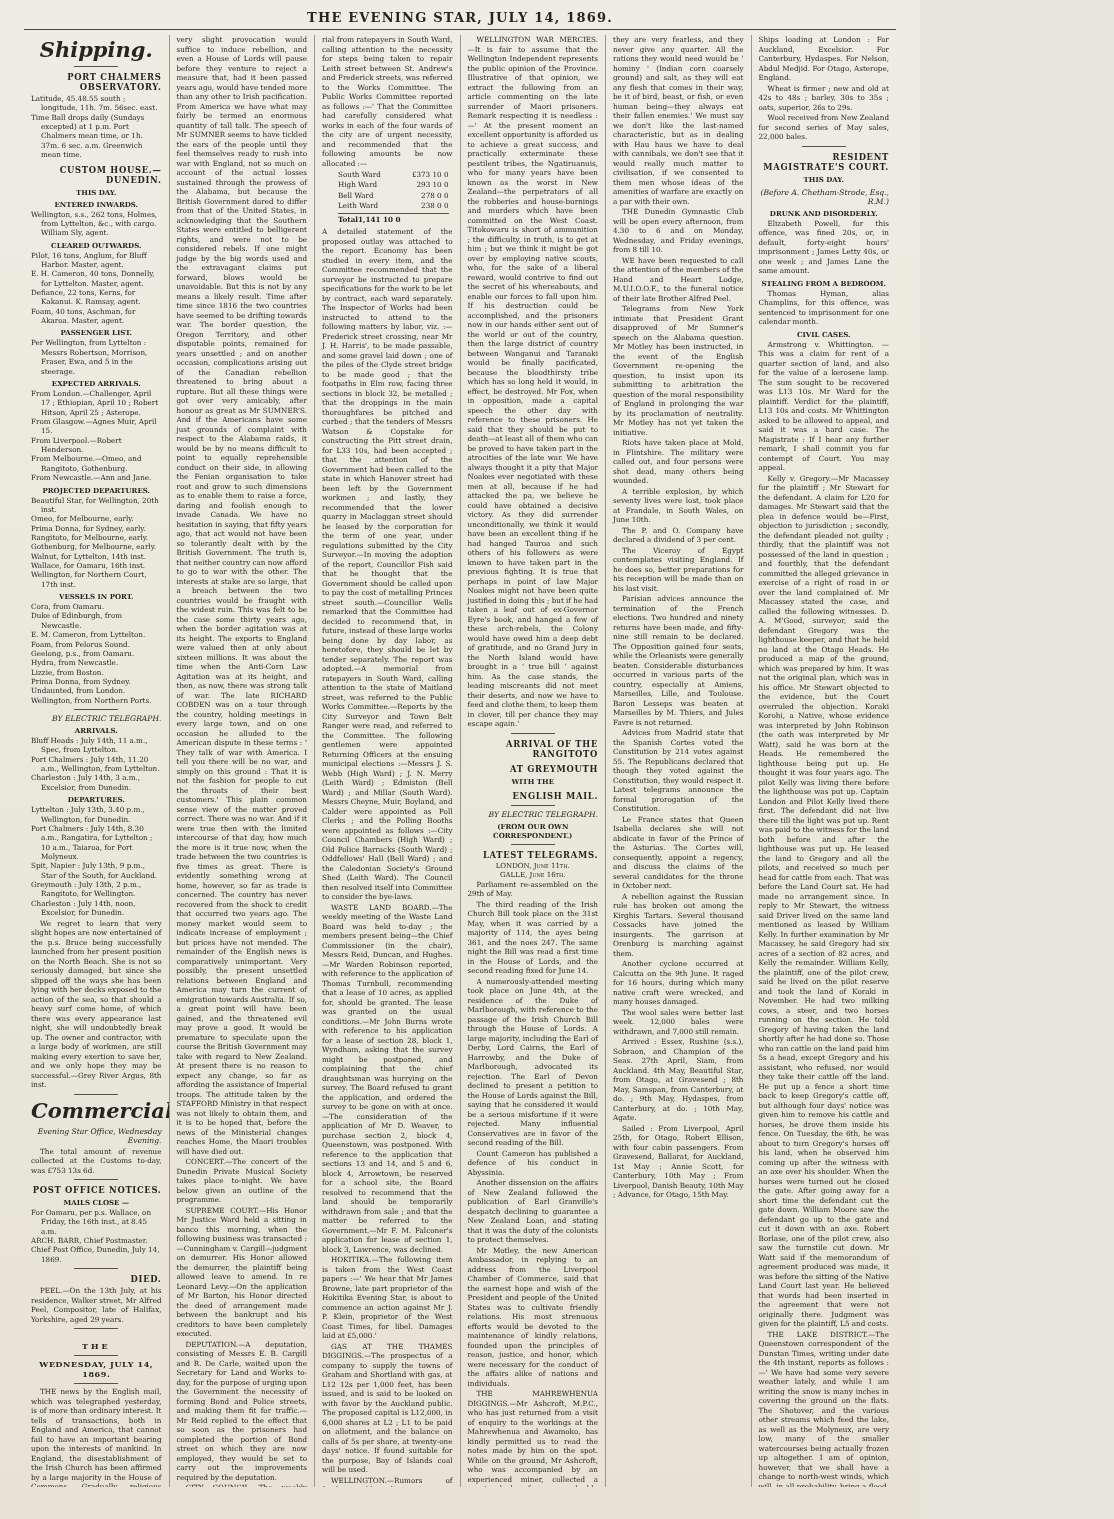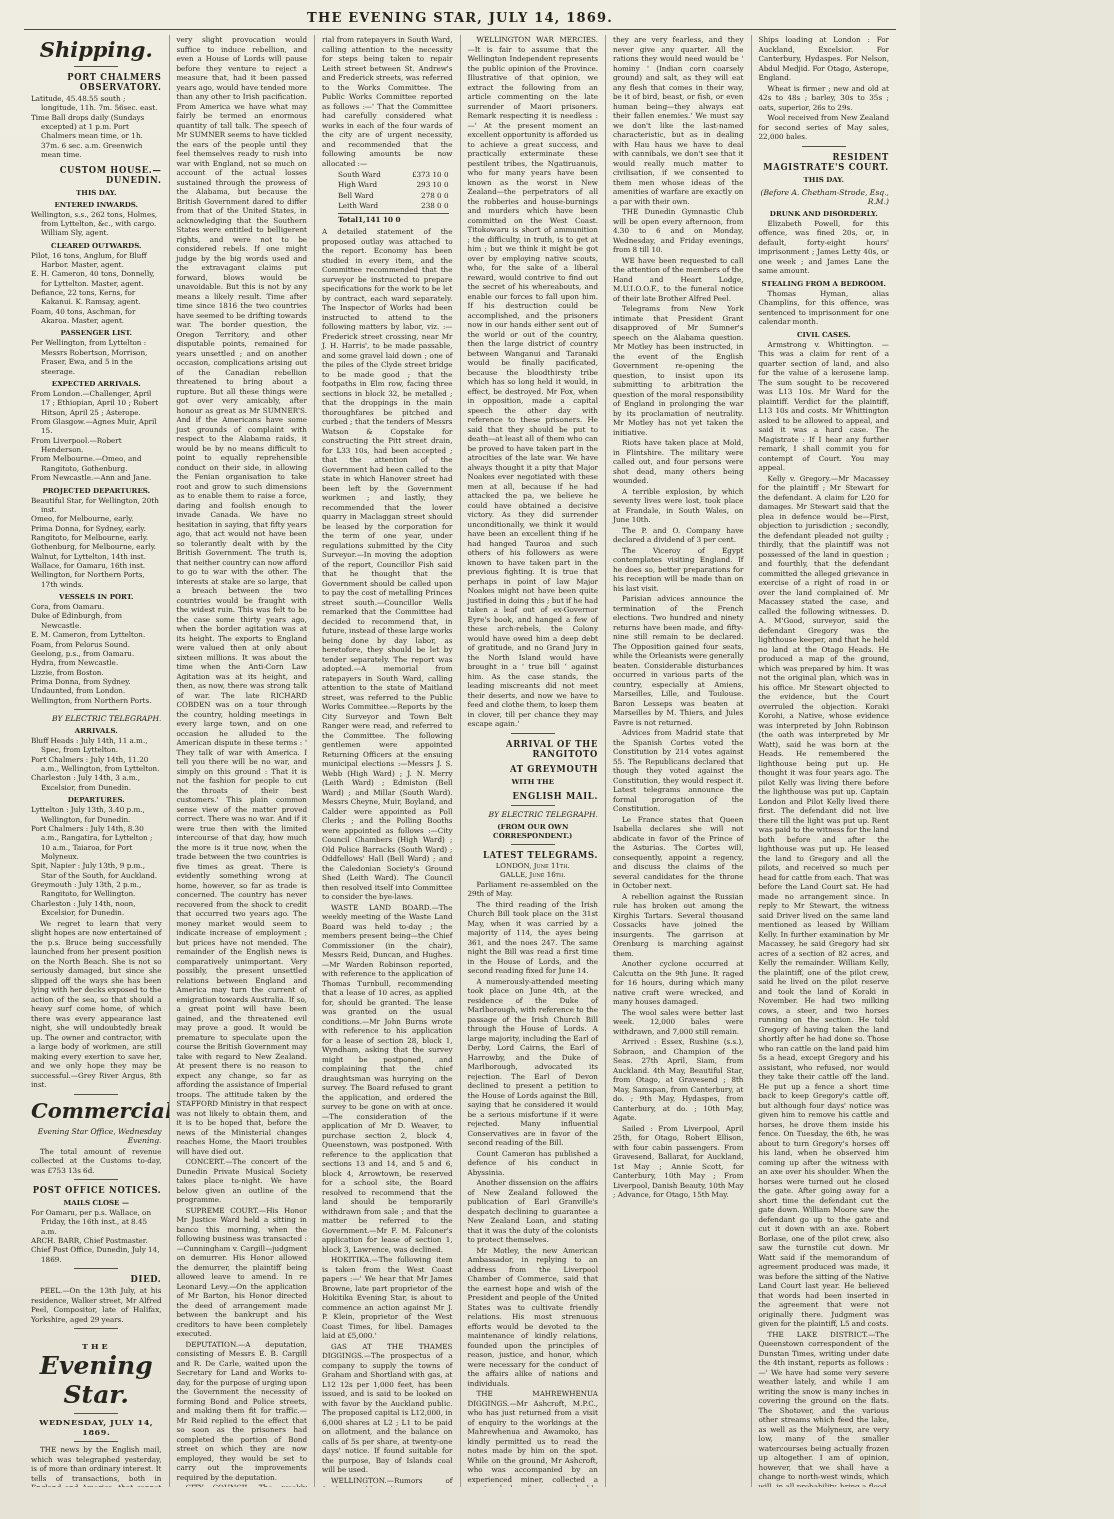--- a/index.html
+++ b/index.html
@@ -84,21 +84,21 @@
         </div>
         <div class="h2">PROJECTED DEPARTURES.</div>
         <div class="lines">
           <div class="line">Beautiful Star, for Wellington, 20th inst.</div>
           <div class="line">Omeo, for Melbourne, early.</div>
           <div class="line">Prima Donna, for Sydney, early.</div>
           <div class="line">Rangitoto, for Melbourne, early.</div>
           <div class="line">Gothenburg, for Melbourne, early.</div>
           <div class="line">Walnut, for Lyttelton, 14th inst.</div>
           <div class="line">Wallace, for Oamaru, 16th inst.</div>
-          <div class="line">Wellington, for Northern Ports, 17th winds.</div>
+          <div class="line">Wellington, for Northern Court, 17th inst.</div>
         </div>
         <div class="h2">VESSELS IN PORT.</div>
         <div class="lines">
           <div class="line">Cora, from Oamaru.</div>
           <div class="line">Duke of Edinburgh, from Newcastle.</div>
           <div class="line">E. M. Cameron, from Lyttelton.</div>
           <div class="line">Foam, from Pelorus Sound.</div>
           <div class="line">Geelong, p.s., from Oamaru.</div>
           <div class="line">Hydra, from Newcastle.</div>
           <div class="line">Lizzie, from Boston.</div>
@@ -134,21 +134,20 @@
           <div class="line">For Oamaru, per p.s. Wallace, on Friday, the 16th inst., at 8.45 a.m.</div>
           <div class="line">ARCH. BARR, Chief Postmaster.</div>
           <div class="line">Chief Post Office, Dunedin, July 14, 1869.</div>
         </div>
         <div class="rule"></div>
         <div class="h1">DIED.</div>
         <div class="para">PEEL.—On the 13th July, at his residence, Walker street, Mr Alfred Peel, Compositor, late of Halifax, Yorkshire, aged 29 years.</div>
         <div class="rule"></div>
         <div>
           <div class="mast-pre">THE</div>
-          <div class="mast">Evening Star.</div>
         </div>
         <div class="rule"></div>
         <div class="dt">WEDNESDAY, JULY 14, 1869.</div>
         <div class="rule"></div>
         <div class="para">THE news by the English mail, which was telegraphed yesterday, is of more than ordinary interest. It tells of transactions, both in England and America, that cannot fail to have an important bearing upon the interests of mankind. In England, the disestablishment of the Irish Church has been affirmed by a large majority in the House of Commons. Gradually religious disabilities have been shaken off ; and now one of the last steps has been taken towards the full recognition of that clear right that every human being has to adopt that form of worship which he conscientiously believes to be true, unshackled by and unconnected with State interference. The work is not yet done. It is more than probable that in the House of Lords a more strenuous opposition will have to be overcome than has yet been encountered, for there Church and State are more intimately combined than in the Lower House. The next mail will tell the fate of the Bill there. We are quite prepared to learn that it has been rejected ; but, if so, it will only be for a time. One circumstance is very much in favor of its passing : Ireland is in a very unsettled state, and it will be dangerous to disappoint the expectations of the people of that country. A</div>
       </div>
       <div class="col">
         <div class="para flush">very slight provocation would suffice to induce rebellion, and even a House of Lords will pause before they venture to reject a measure that, had it been passed years ago, would have tended more than any other to Irish pacification. From America we have what may fairly be termed an enormous quantity of tall talk. The speech of Mr SUMNER seems to have tickled the ears of the people until they feel themselves ready to rush into war with England, not so much on account of the actual losses sustained through the prowess of the Alabama, but because the British Government dared to differ from that of the United States, in acknowledging that the Southern States were entitled to belligerent rights, and were not to be considered rebels. If one might judge by the big words used and the extravagant claims put forward, blows would be unavoidable. But this is not by any means a likely result. Time after time since 1816 the two countries have seemed to be drifting towards war. The border question, the Oregon Territory, and other disputable points, remained for years unsettled ; and on another occasion, complications arising out of the Canadian rebellion threatened to bring about a rupture. But all these things were got over very amicably, after honour as great as Mr SUMNER'S. And if the Americans have some just grounds of complaint with respect to the Alabama raids, it would be by no means difficult to point to equally reprehensible conduct on their side, in allowing the Fenian organisation to take root and grow to such dimensions as to enable them to raise a force, daring and foolish enough to invade Canada. We have no hesitation in saying, that fifty years ago, that act would not have been so tolerantly dealt with by the British Government. The truth is, that neither country can now afford to go to war with the other. The interests at stake are so large, that a breach between the two countries would be fraught with the widest ruin. This was felt to be the case some thirty years ago, when the border agitation was at its height. The exports to England were valued then at only about sixteen millions. It was about the time when the Anti-Corn Law Agitation was at its height, and then, as now, there was strong talk of war. The late RICHARD COBDEN was on a tour through the country, holding meetings in every large town, and on one occasion he alluded to the American dispute in these terms : ' They talk of war with America. I tell you there will be no war, and simply on this ground : That it is not the fashion for people to cut the throats of their best customers.' This plain common sense view of the matter proved correct. There was no war. And if it were true then with the limited intercourse of that day, how much the more is it true now, when the trade between the two countries is five times as great. There is evidently something wrong at home, however, so far as trade is concerned. The country has never recovered from the shock to credit that occurred two years ago. The money market would seem to indicate increase of employment ; but prices have not mended. The remainder of the English news is comparatively unimportant. Very possibly, the present unsettled relations between England and America may turn the current of emigration towards Australia. If so, a great point will have been gained, and the threatened evil may prove a good. It would be premature to speculate upon the course the British Government may take with regard to New Zealand. At present there is no reason to expect any change, so far as affording the assistance of Imperial troops. The attitude taken by the STAFFORD Ministry in that respect was not likely to obtain them, and it is to be hoped that, before the news of the Ministerial changes reaches Home, the Maori troubles will have died out.</div>
         <div class="para">CONCERT.—The concert of the Dunedin Private Musical Society takes place to-night. We have below given an outline of the programme.</div>
         <div class="para">SUPREME COURT.—His Honor Mr Justice Ward held a sitting in banco this morning, when the following business was transacted :—Cunningham v. Cargill—judgment on demurrer. His Honor allowed the demurrer, the plaintiff being allowed leave to amend. In re Leonard Levy.—On the application of Mr Barton, his Honor directed the deed of arrangement made between the bankrupt and his creditors to have been completely executed.</div>

